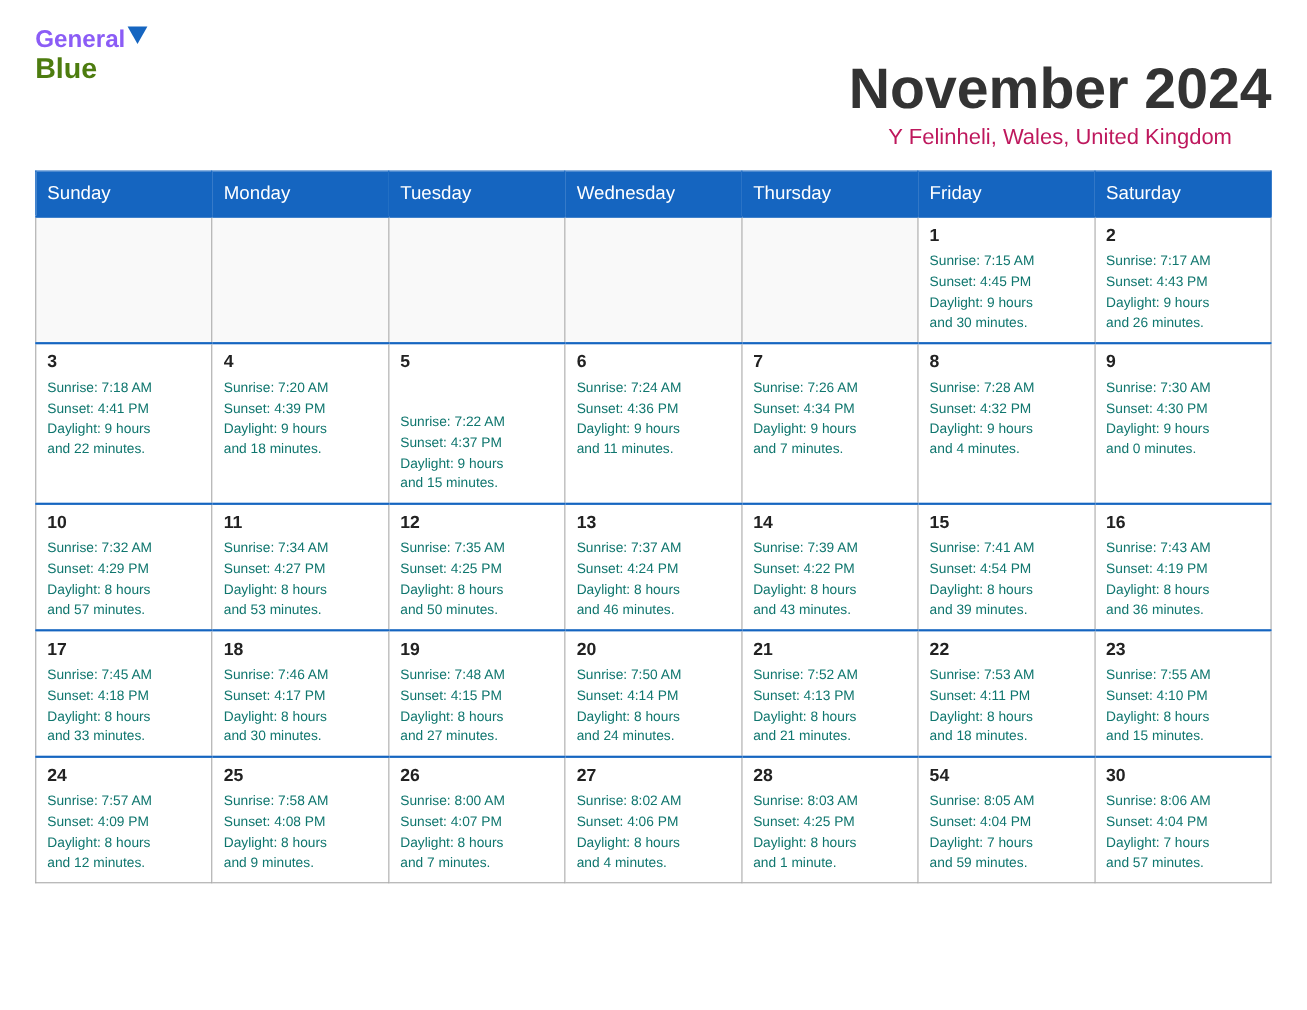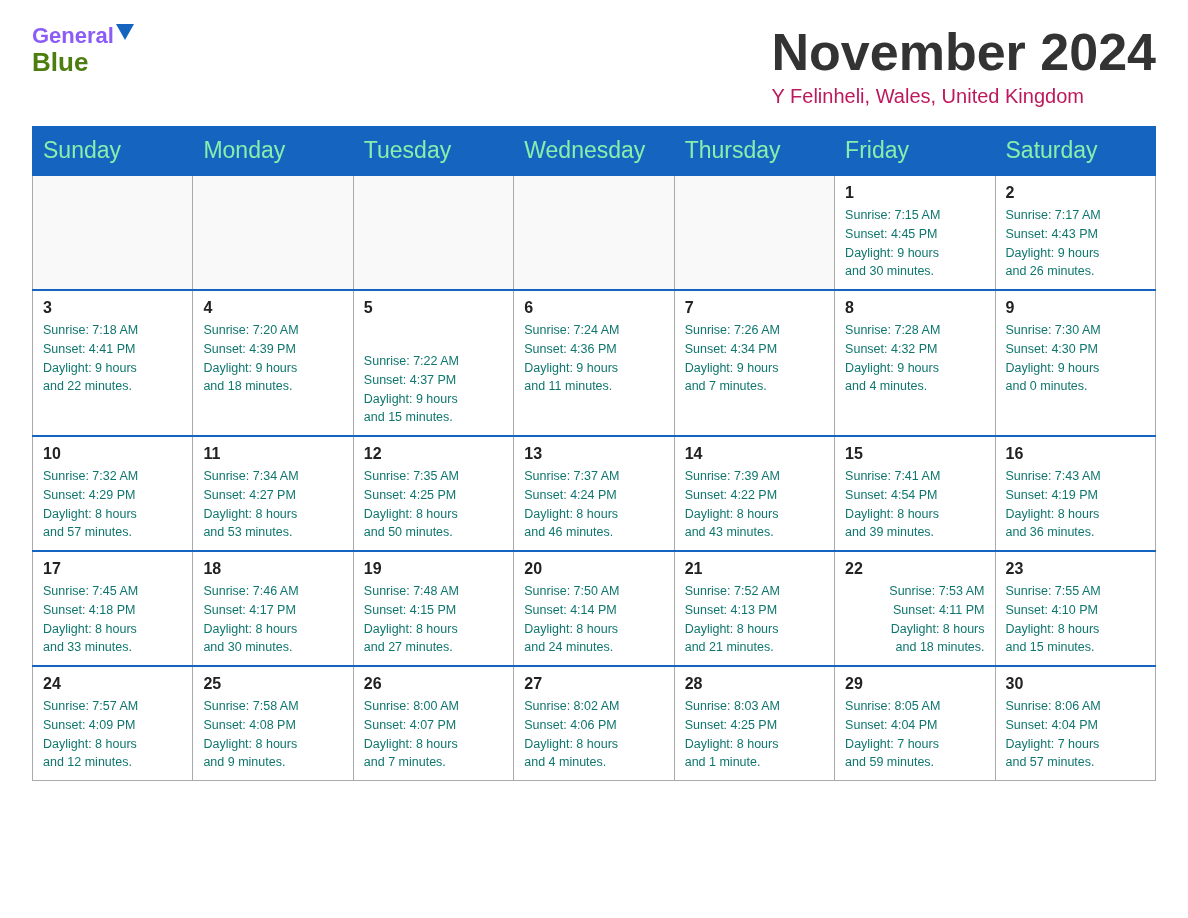--- a/index.html
+++ b/index.html
@@ -34,42 +34,43 @@
       height: 0;
       border-left: 9px solid transparent;
       border-right: 9px solid transparent;
       border-top: 16px solid #1565c0;
       margin-left: 2px;
       vertical-align: middle;
       position: relative;
       top: -4px;
     }
     .title-block {
-      text-align: left;
+      text-align: center;
+      margin-top: 29px;
     }
     .month-title {
       font-size: 52px;
       font-weight: bold;
       color: #333;
       line-height: 1.1;
     }
     .location-title {
       font-size: 20px;
       color: #be185d;
       margin-top: 4px;
     }
     .calendar {
       width: 100%;
       border-collapse: collapse;
     }
     .calendar th {
       background-color: #1565c0;
-      color: #86efac;
+      color: #ffffff;
       padding: 10px 10px;
-      font-size: 23px;
+      font-size: 17px;
       font-weight: normal;
       text-align: left;
       border: 1px solid #1565c0;
     }
     .calendar td {
       border: 1px solid #aaa;
       vertical-align: top;
       padding: 8px 10px;
       width: calc(100% / 7);
       min-height: 110px;
@@ -280,21 +281,21 @@
         </td>
         <td>
           <div class="day-num">21</div>
           <div class="day-info" style="white-space: pre-line;">Sunrise: 7:52 AM
 Sunset: 4:13 PM
 Daylight: 8 hours
 and 21 minutes.</div>
         </td>
         <td>
           <div class="day-num">22</div>
-          <div class="day-info" style="white-space: pre-line; text-align: right;">Sunrise: 7:53 AM
+          <div class="day-info" style="white-space: pre-line;">Sunrise: 7:53 AM
 Sunset: 4:11 PM
 Daylight: 8 hours
 and 18 minutes.</div>
         </td>
         <td>
           <div class="day-num">23</div>
           <div class="day-info" style="white-space: pre-line;">Sunrise: 7:55 AM
 Sunset: 4:10 PM
 Daylight: 8 hours
 and 15 minutes.</div>
@@ -330,21 +331,21 @@
 and 4 minutes.</div>
         </td>
         <td>
           <div class="day-num">28</div>
           <div class="day-info" style="white-space: pre-line;">Sunrise: 8:03 AM
 Sunset: 4:25 PM
 Daylight: 8 hours
 and 1 minute.</div>
         </td>
         <td>
-          <div class="day-num">29</div>
+          <div class="day-num">54</div>
           <div class="day-info" style="white-space: pre-line;">Sunrise: 8:05 AM
 Sunset: 4:04 PM
 Daylight: 7 hours
 and 59 minutes.</div>
         </td>
         <td>
           <div class="day-num">30</div>
           <div class="day-info" style="white-space: pre-line;">Sunrise: 8:06 AM
 Sunset: 4:04 PM
 Daylight: 7 hours

